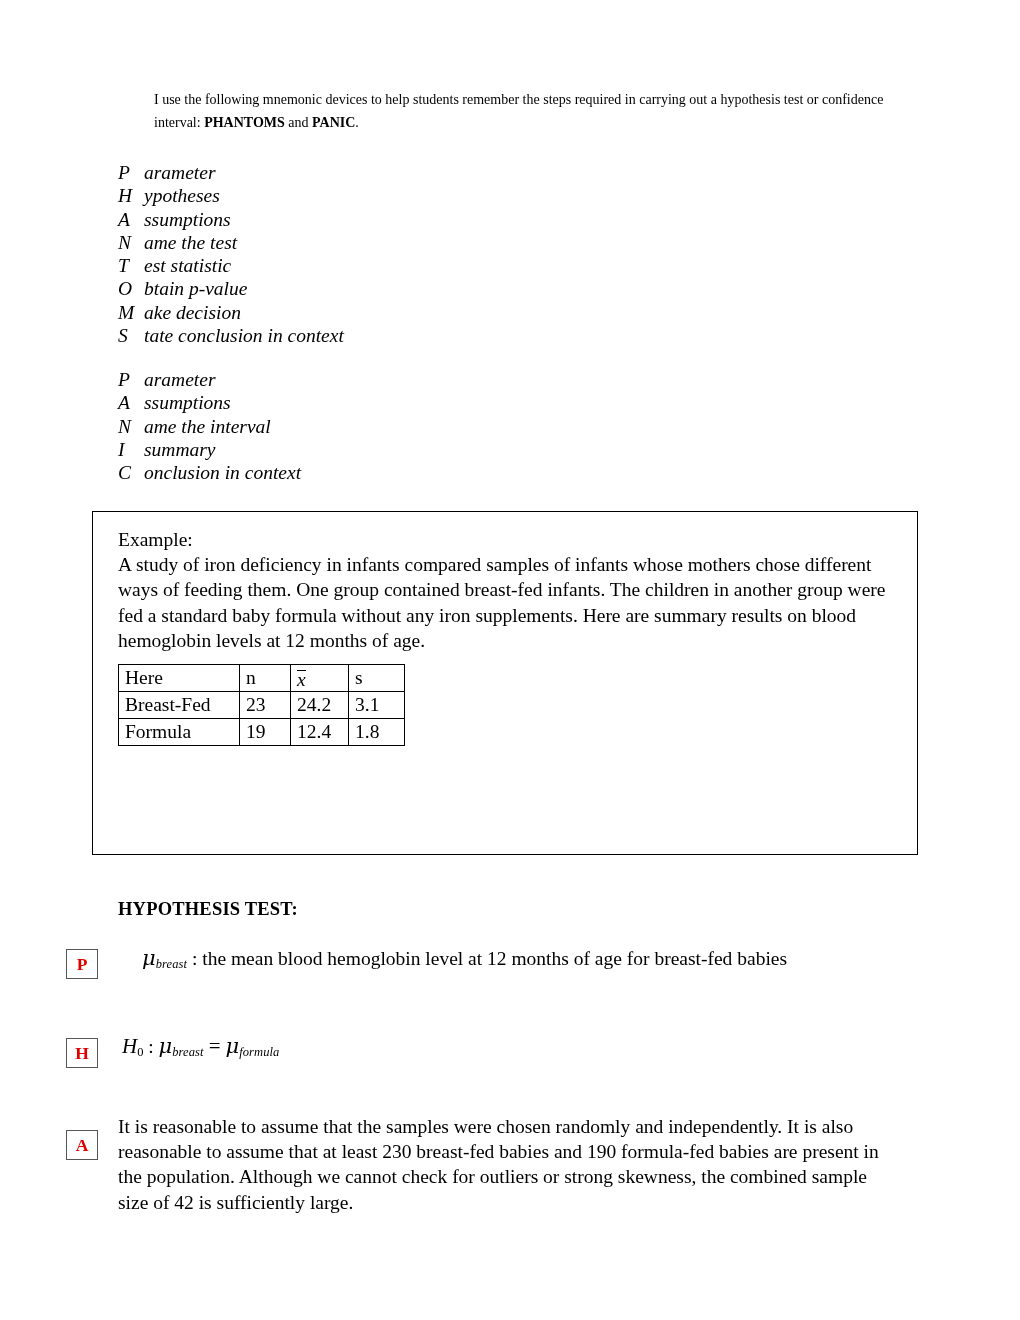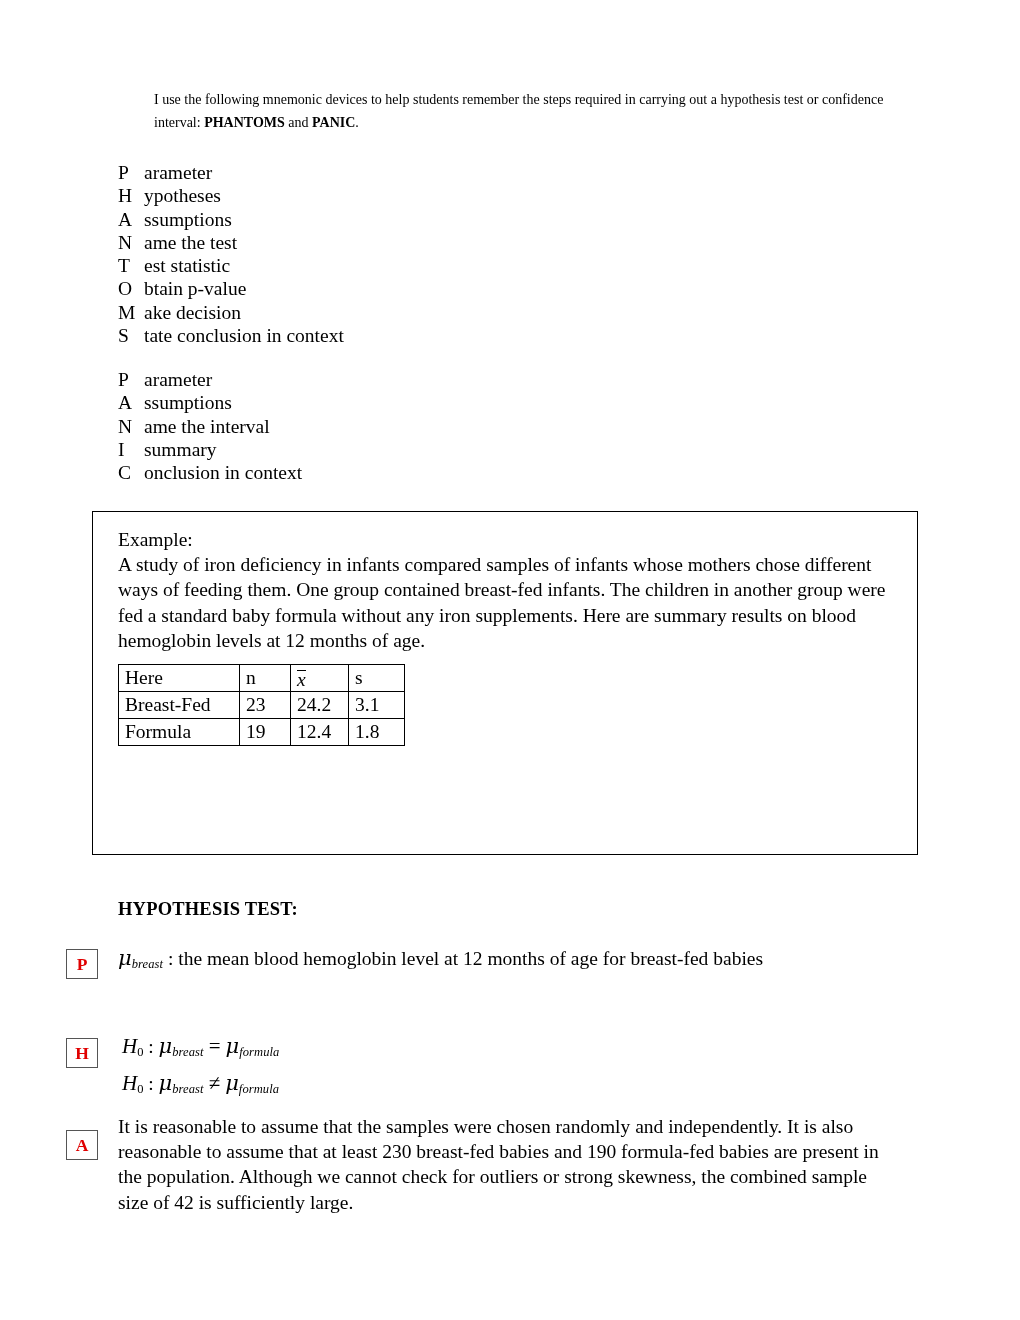--- a/index.html
+++ b/index.html
@@ -31,20 +31,21 @@
     line-height: 23px;
     text-align: left;
     margin-left: 36px;
   }
   .intro b { font-weight: bold; }
 
   .mnemonic {
     position: absolute;
     font-size: 19.5px;
     line-height: 23.3px;
+    font-style: italic;
   }
   .mnemonic-1 { left: 118px; top: 161px; }
   .mnemonic-2 { left: 118px; top: 368px; }
 
   .mn-row {
     display: block;
     white-space: nowrap;
   }
   .mn-letter {
     display: inline-block;
@@ -135,21 +136,21 @@
   .box-p { left: 66px; top: 949px; }
   .box-h { left: 66px; top: 1038px; }
   .box-a { left: 66px; top: 1130px; }
 
   .body-block {
     position: absolute;
     font-size: 19.5px;
     line-height: 25.2px;
   }
   .p-block { left: 118px; top: 946px; width: 780px; }
-  .p-line { display: block; margin-bottom: 7px; white-space: nowrap; }
+  .p-line { display: block; margin-bottom: 7px; white-space: nowrap; margin-left: 24px; }
 
   .h-block { left: 122px; top: 1031px; width: 500px; }
   .h-line { display: block; white-space: nowrap; line-height: 31px; }
 
   .a-block { left: 118px; top: 1114px; width: 780px; }
 
   .mu {
     font-family: "DejaVu Serif", serif;
     font-style: italic;
     font-size: 21px;
@@ -237,19 +238,18 @@
   <div class="section-heading">HYPOTHESIS TEST:</div>
 
   <div class="letter-box box-p">P</div>
   <div class="body-block p-block">
     <span class="p-line"><span class="mu">μ</span><span class="sub">breast</span><span> : the mean blood hemoglobin level at 12 months of age for breast-fed babies</span></span>
   </div>
 
   <div class="letter-box box-h">H</div>
   <div class="body-block h-block">
     <span class="h-line"><span class="hvar">H</span><span class="subn">0</span><span> : </span><span class="mu">μ</span><span class="sub">breast</span><span class="op">=</span><span class="mu">μ</span><span class="sub">formula</span></span>
-    <span class="h-line"><span class="hvar">H</span><span class="subn">0</span><span> : </span><span class="mu">μ</span><span class="sub">breast</span><span class="op">≠</span><span class="mu">μ</span><span class="sub">formula</span></span>
   </div>
 
   <div class="letter-box box-a">A</div>
   <div class="body-block a-block">It is reasonable to assume that the samples were chosen randomly and independently.  It is also reasonable to assume that at least 230 breast-fed babies and 190 formula-fed babies are present in the population.  Although we cannot check for outliers or strong skewness, the combined sample size of 42 is sufficiently large.</div>
 
 </div>
 
 </body></html>

